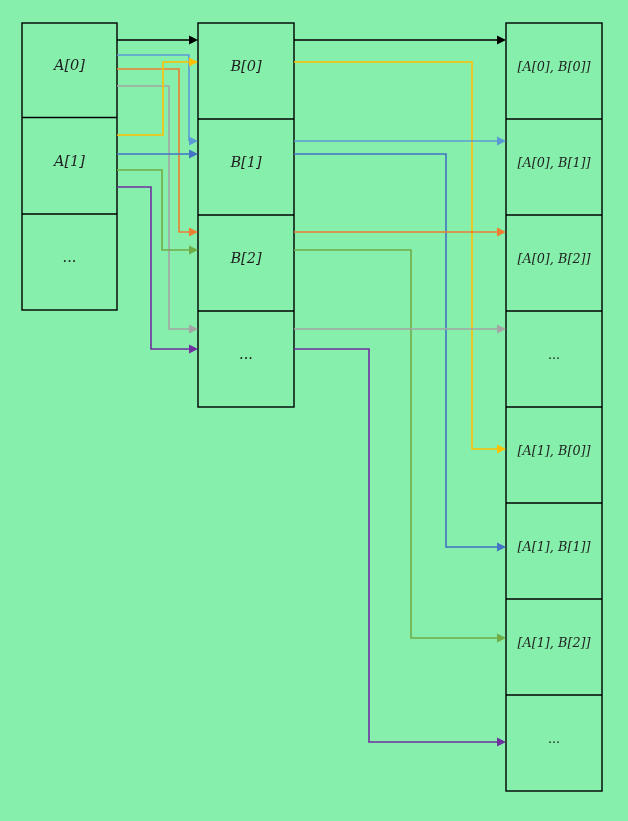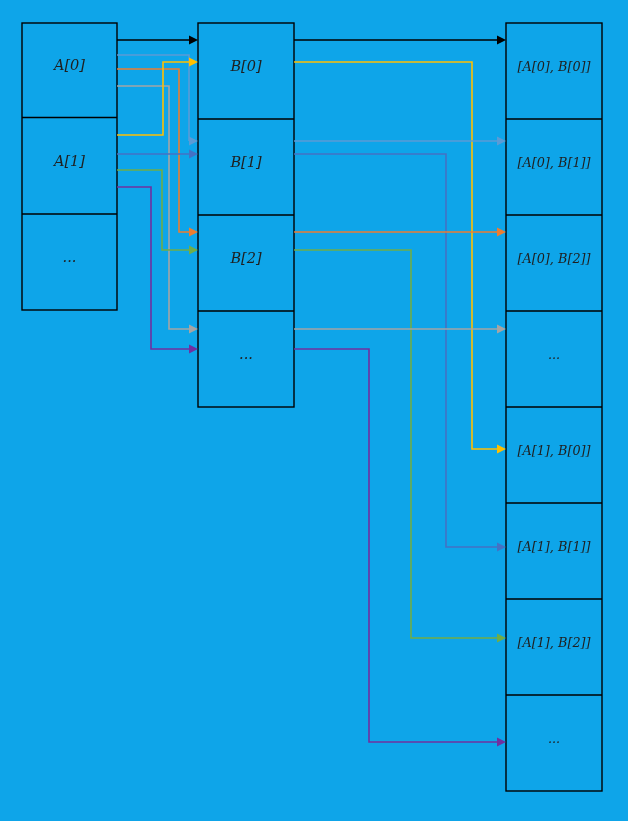--- a/index.html
+++ b/index.html
@@ -1,16 +1,16 @@
 <!DOCTYPE html>
 <html><head>
 <meta charset="utf-8">
 <style>
   html, body { margin: 0; padding: 0; background: #ffffff; }
-  .stage { position: relative; width: 628px; height: 821px; background: #0ea5e9; overflow: hidden; }
+  .stage { position: relative; width: 628px; height: 821px; background: #86efac; overflow: hidden; }
   svg { display: block; }
   .box { fill: none; stroke: #000000; stroke-width: 1.4; }
   .arrow-line { fill: none; stroke-width: 1.6; }
   .lbl {
     font-family: "DejaVu Serif", "Liberation Serif", serif;
     font-style: italic;
     font-size: 14.5px;
     fill: #1f1f1f;
     text-anchor: middle;
     dominant-baseline: middle;

